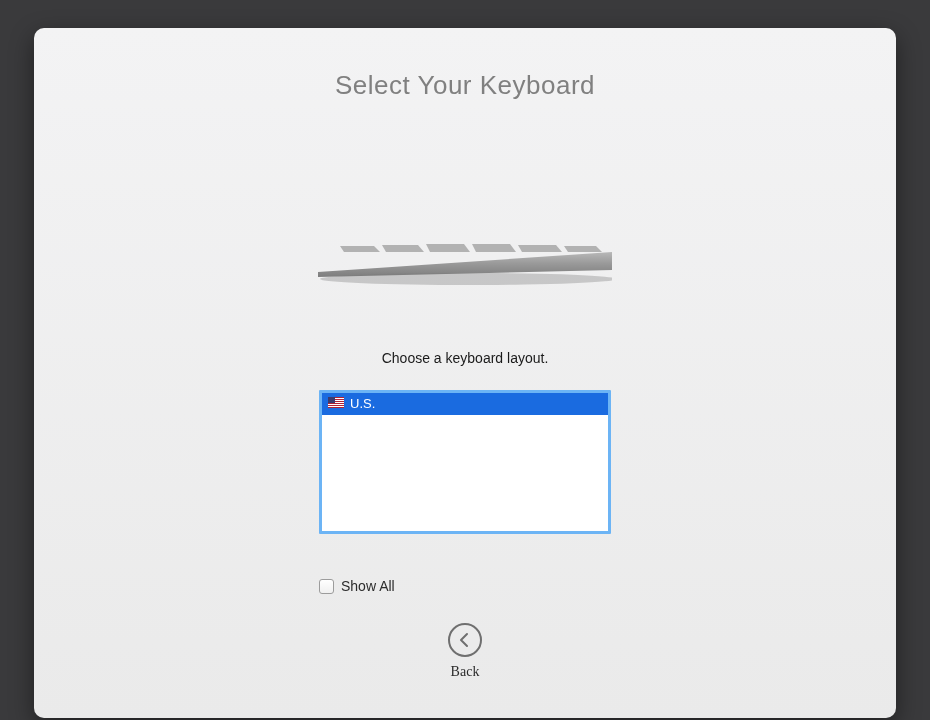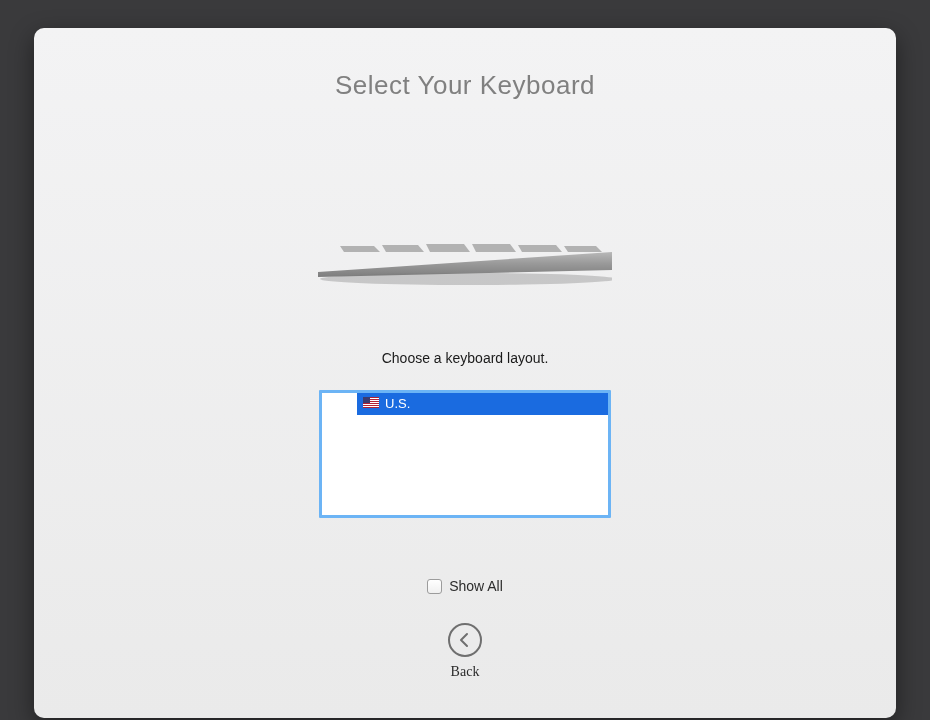--- a/index.html
+++ b/index.html
@@ -52,27 +52,26 @@
   text-align: center;
   font-size: 14px;
   color: #1a1a1a;
 }
 .listbox {
   position: absolute;
   top: 362px;
   left: 50%;
   transform: translateX(-50%);
   width: 292px;
-  height: 128px;
+  height: 144px;
   border: 3px solid #6cb4f5;
   border-radius: 1px;
   background: #ffffff;
   box-sizing: border-box;
   overflow: hidden;
-  padding-left: 35px;
 }
 .listbox .item {
   height: 22px;
   line-height: 22px;
   font-size: 13px;
   padding-left: 6px;
   display: flex;
   align-items: center;
   gap: 6px;
   color: #ffffff;
@@ -85,21 +84,20 @@
   position: absolute;
   top: 550px;
   left: 50%;
   transform: translateX(-50%);
   width: 292px;
   display: flex;
   align-items: center;
   gap: 7px;
   font-size: 14px;
   color: #2c2c2c;
-  justify-content: center;
 }
 .checkbox {
   width: 15px;
   height: 15px;
   border: 1px solid #9c9c9c;
   border-radius: 3px;
   background: linear-gradient(#ffffff, #f0f0f0);
   box-sizing: border-box;
   display:inline-block;
 }

